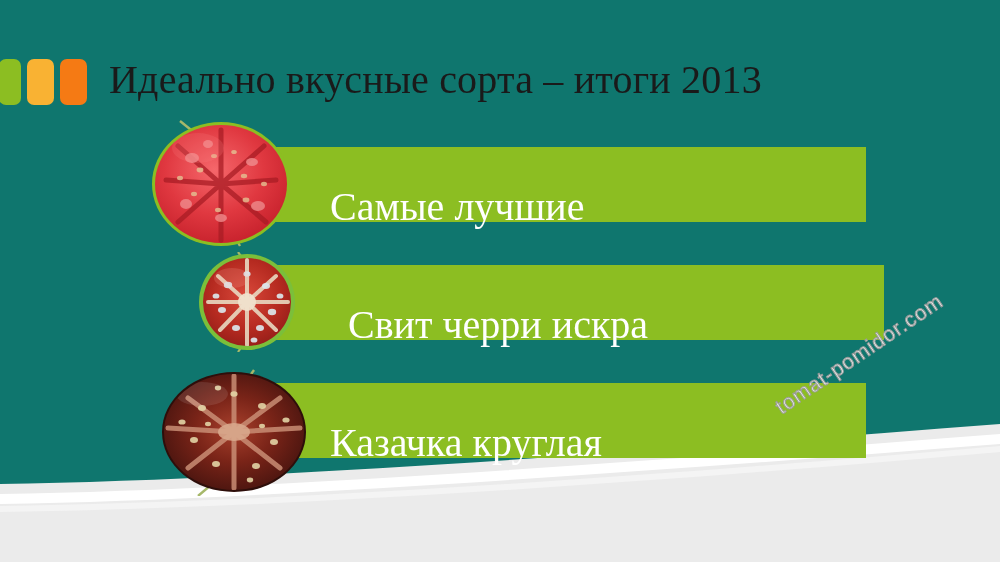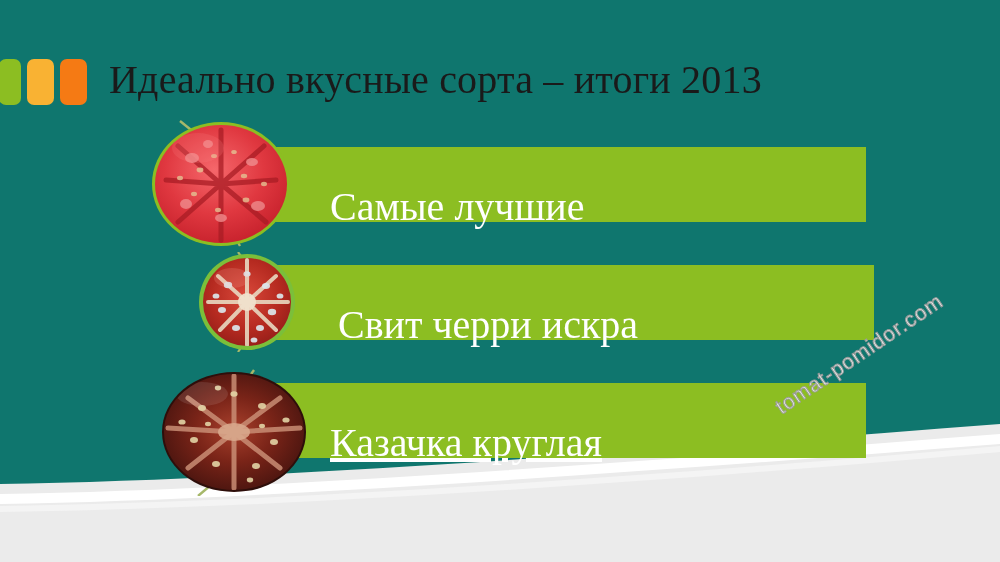--- a/index.html
+++ b/index.html
@@ -47,25 +47,25 @@
   }
   .bar-label{
     color:#ffffff;
     font-size:40px;
     line-height:44px;
     white-space:nowrap;
     font-family:"Liberation Serif", serif;
     margin-top:44px;
   }
   .bar1{left:230px;top:147px;width:636px;}
-  .bar2{left:238px;top:265px;width:636px;}
+  .bar2{left:248px;top:265px;width:636px;}
   .bar3{left:230px;top:383px;width:636px;}
   .bar1 .bar-label{margin-left:100px;}
   .bar2 .bar-label{margin-left:100px;}
-  .bar3 .bar-label{margin-left:100px;text-decoration:underline;}
+  .bar3 .bar-label{margin-left:100px;}
 
   
   .tomato{
     position:absolute;
     pointer-events:none;
   }
   .tom1{left:148px;top:118px;width:146px;height:130px;}
   .tom2{left:196px;top:252px;width:102px;height:100px;}
   .tom3{left:158px;top:368px;width:152px;height:128px;}
 

